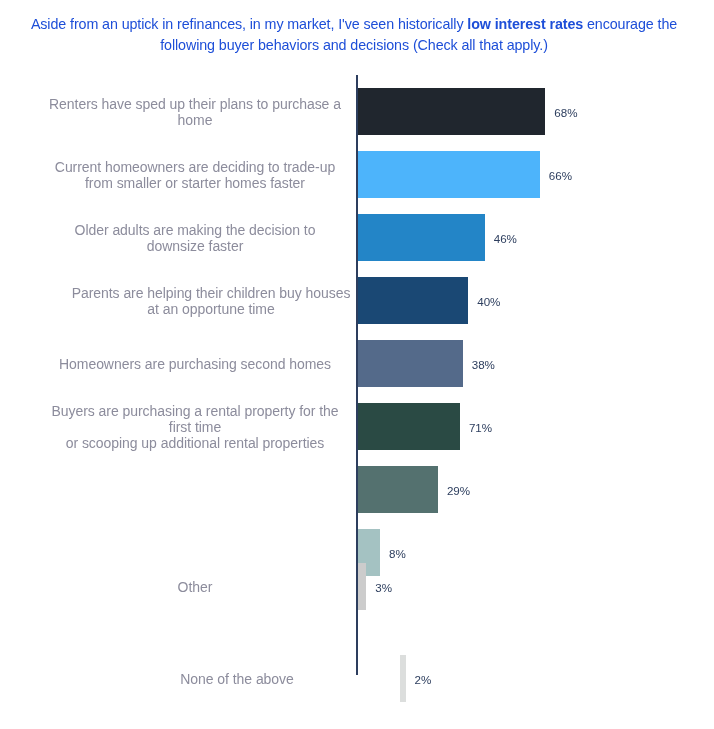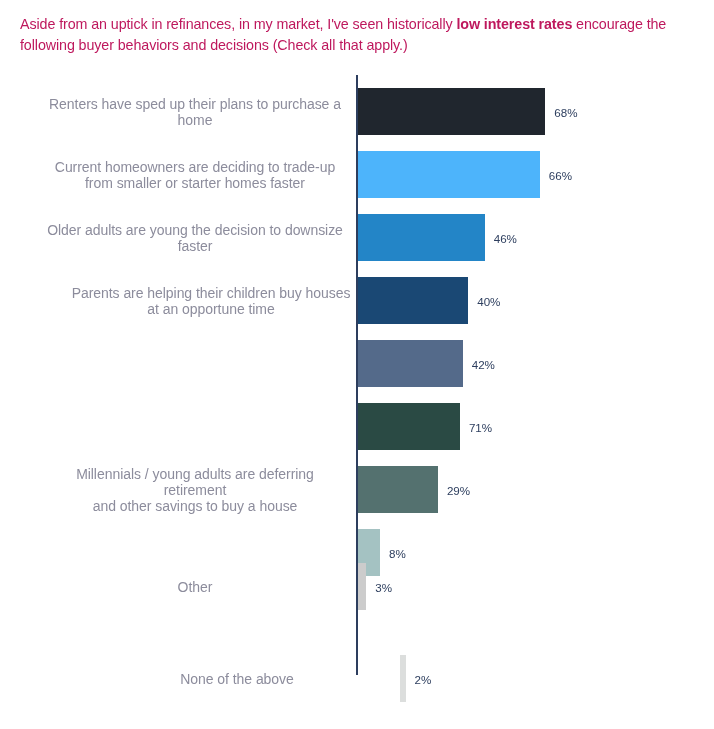--- a/index.html
+++ b/index.html
@@ -22,22 +22,23 @@
   }
 
   
   #chart-title {
     position: absolute;
     left: 20px;
     top: 14px;
     width: 668px;
     font-size: 14.3px;
     line-height: 21px;
-    color: #be185d;
+    color: #1d4ed8;
     letter-spacing: -0.1px;
+    text-align: center;
   }
   #chart-title .bold {
     font-weight: bold;
   }
 
   
   #plot {
     position: absolute;
     left: 0;
     top: 75px;
@@ -108,41 +109,42 @@
           <div class="bar" style="width: 187.34px; background: rgb(32, 38, 46);"></div>
           <div class="val-label" style="left: 554.34px; text-align: right;">68%</div>
         </div>
         <div class="bar-row" style="top: 76px;">
           <div class="cat-label">Current homeowners are deciding to trade-up
 from smaller or starter homes faster</div>
           <div class="bar" style="width: 181.83px; background: rgb(77, 180, 251);"></div>
           <div class="val-label" style="left: 548.83px;">66%</div>
         </div>
         <div class="bar-row" style="top: 139px;">
-          <div class="cat-label">Older adults are young the decision to downsize faster</div>
+          <div class="cat-label">Older adults are making the decision to downsize faster</div>
           <div class="bar" style="width: 126.73px; background: rgb(35, 133, 199);"></div>
           <div class="val-label" style="left: 493.73px;">46%</div>
         </div>
         <div class="bar-row" style="top: 202px; padding-left: 16px;">
           <div class="cat-label">Parents are helping their children buy houses
 at an opportune time</div>
           <div class="bar" style="width: 110.2px; background: rgb(26, 72, 116);"></div>
           <div class="val-label" style="left: 477.2px; text-align: right;">40%</div>
         </div>
         <div class="bar-row" style="top: 265px;">
+          <div class="cat-label">Homeowners are purchasing second homes</div>
           <div class="bar" style="width: 104.69px; background: rgb(84, 106, 138);"></div>
-          <div class="val-label" style="left: 471.69px;">42%</div>
+          <div class="val-label" style="left: 471.69px;">38%</div>
         </div>
         <div class="bar-row" style="top: 328px;">
+          <div class="cat-label">Buyers are purchasing a rental property for the first time
+or scooping up additional rental properties</div>
           <div class="bar" style="width: 101.935px; background: rgb(42, 74, 68);"></div>
           <div class="val-label" style="left: 468.935px;">71%</div>
         </div>
         <div class="bar-row" style="top: 391px;">
-          <div class="cat-label">Millennials / young adults are deferring retirement
-and other savings to buy a house</div>
           <div class="bar" style="width: 79.895px; background: rgb(84, 113, 111);"></div>
           <div class="val-label" style="left: 446.895px;">29%</div>
         </div>
         <div class="bar-row" style="top: 454px;">
           <div class="bar" style="width: 22.04px; background: rgb(164, 194, 194);"></div>
           <div class="val-label" style="left: 389.04px;">8%</div>
         </div>
         <div class="bar-row" style="top: 488px;">
           <div class="cat-label">Other</div>
           <div class="bar" style="width: 8.265px; background: rgb(204, 204, 204);"></div>

